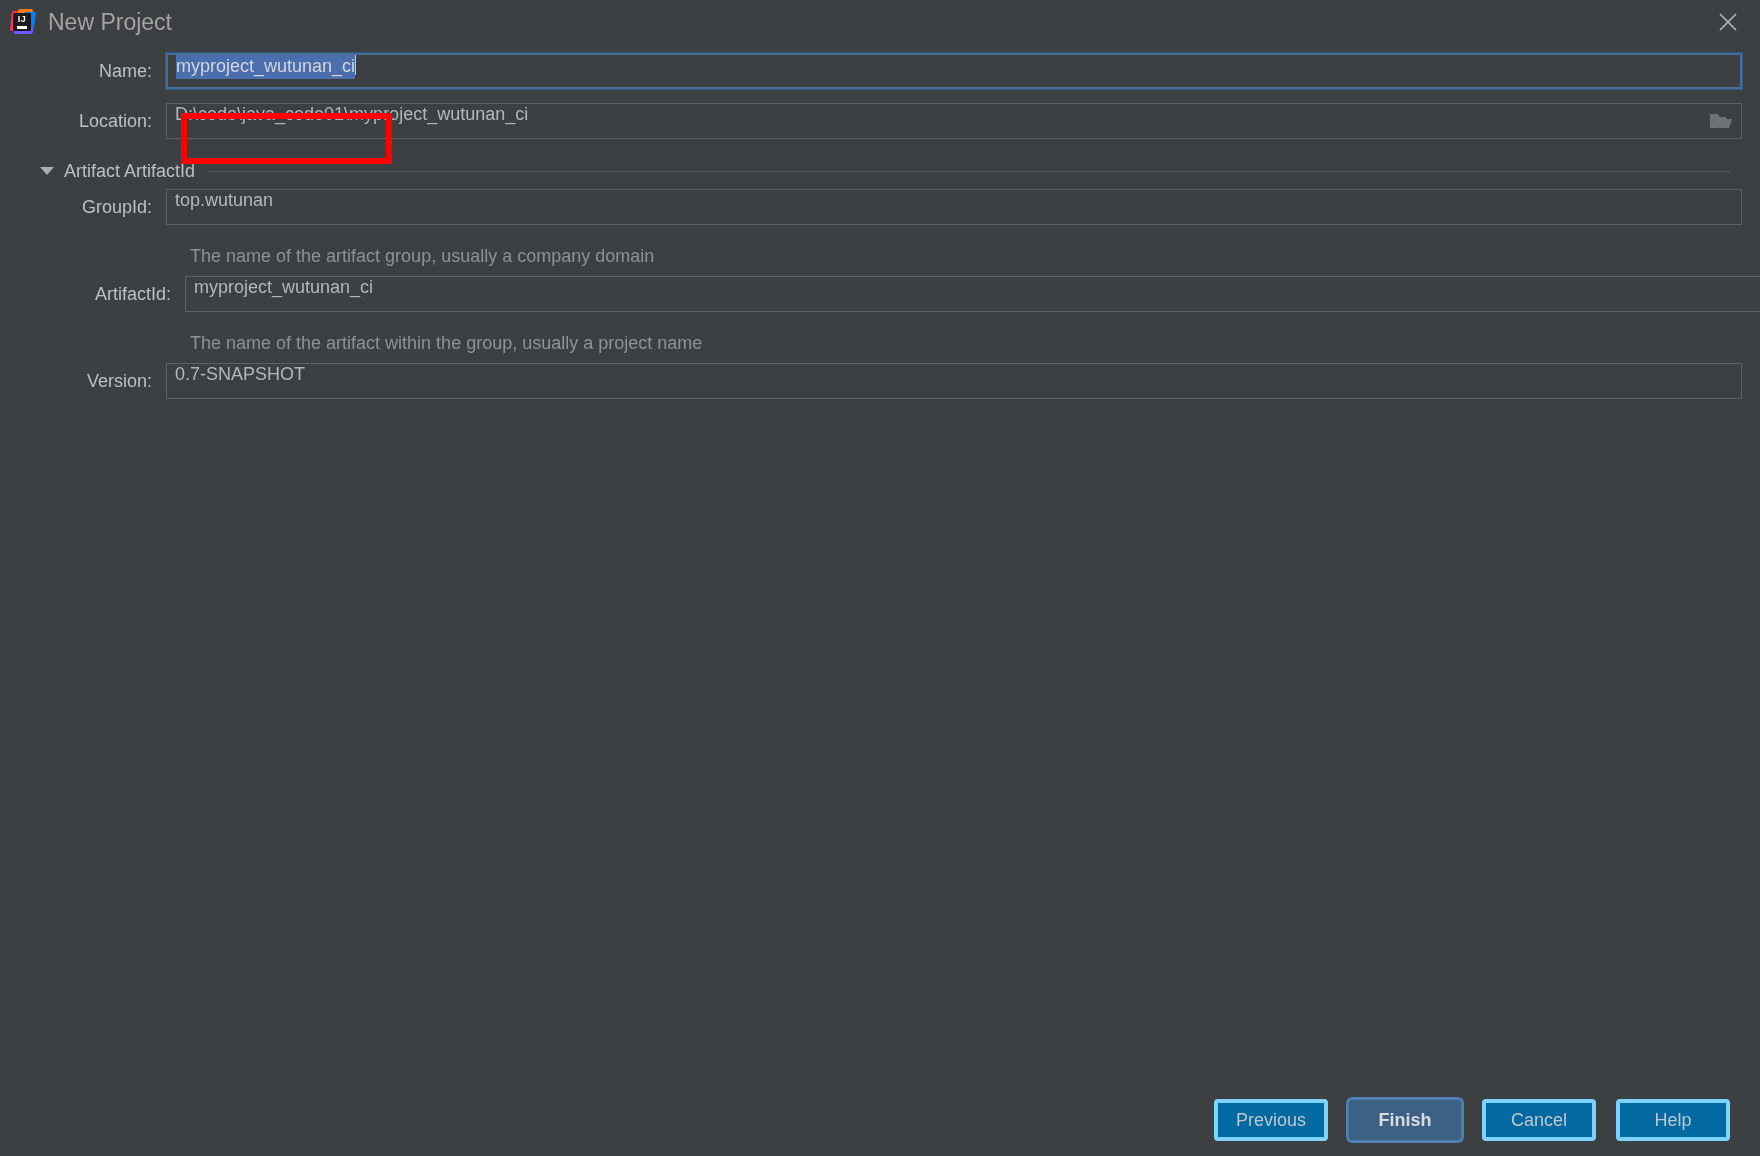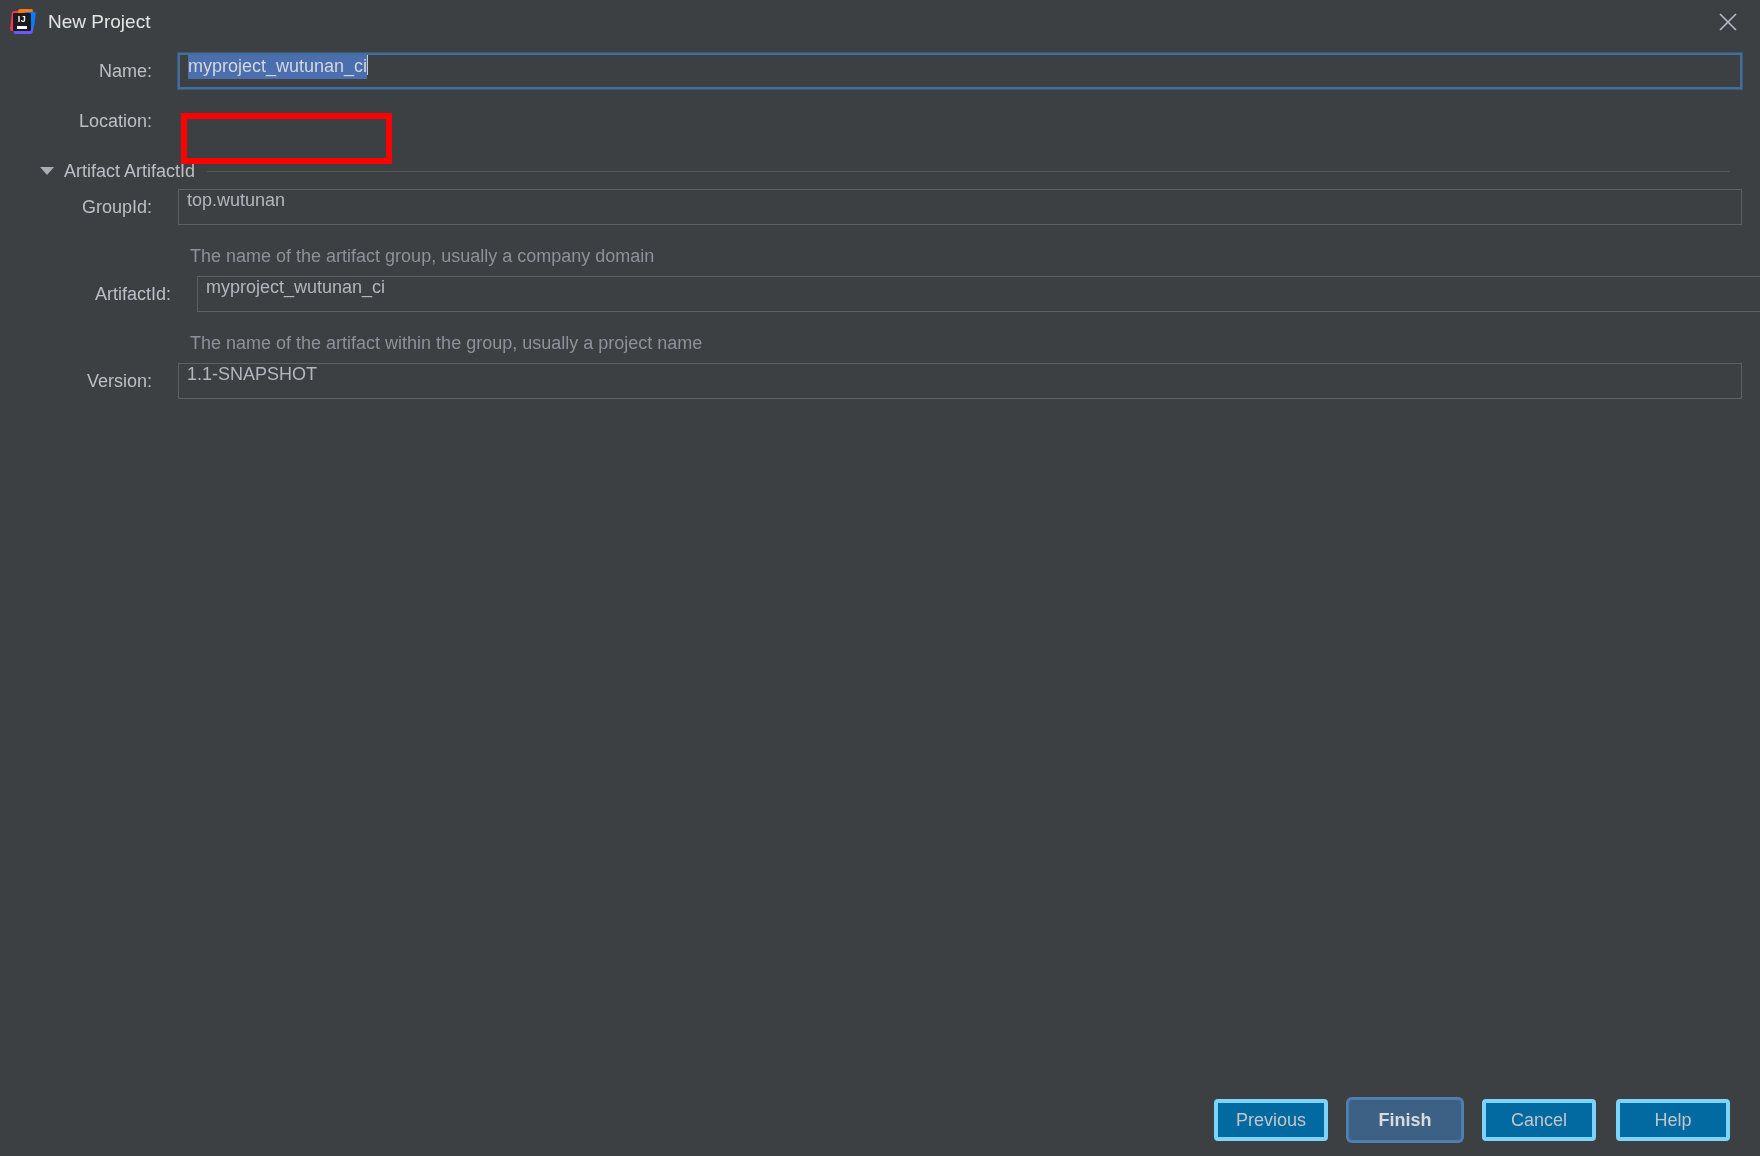--- a/index.html
+++ b/index.html
@@ -79,42 +79,41 @@
     line-height: 12px;
     text-align: center;
   }
   .title-logo .lg-bar {
     position: absolute; left: 7px; top: 17px;
     width: 10px; height: 3px;
     background: #ffffff;
   }
   .title-text {
     margin-left: 12px;
-    font-size: 19px;
-    color: #e5e5e5;
+    font-size: 23px;
+    color: #a3a3a3;
   }
   .close-btn {
     position: absolute;
     right: 0; top: 0;
     width: 64px; height: 44px;
     display: flex;
     align-items: center;
     justify-content: center;
   }
   .close-btn svg { display: block; }
 
   
   .form-row {
     position: absolute;
     left: 0;
     width: 1760px;
     height: 24px;
     display: flex;
     align-items: center;
-    gap: 12px;
   }
   .f-label {
     width: 166px;
     text-align: right;
     padding-right: 14px;
     box-sizing: border-box;
     font-size: 18px;
     color: #bcc0c4;
     white-space: nowrap;
   }
@@ -273,20 +272,29 @@
 <div class="form-row" style="top:59px;">
   <div class="f-label">Name:</div>
   <div class="f-field focused">
     <span class="sel-text">myproject_wutunan_ci</span>
       <span class="caret"></span>
   </div>
 </div>
 
 <div class="form-row" style="top:109px;">
   <div class="f-label">Location:</div>
+  <div class="f-field">
+    <span>D:\code\java_code01\myproject_wutunan_ci</span>
+    <span class="browse-icon">
+      <svg width="26" height="22" viewBox="0 0 26 22">
+        <path d="M2 4 h8 l2 3 h6 v2 H6 L2 18 Z" fill="#6e7276"></path>
+        <path d="M6 9 H24 L21 18 H2 Z" fill="#6e7276"></path>
+      </svg>
+    </span>
+  </div>
 </div>
 
 <div class="section" style="top:156px;">
   <div class="sec-tri"></div>
   <div class="sec-label">Artifact ArtifactId</div>
   <div class="sec-rule"></div>
 </div>
 
 <div class="form-row" style="top:195px;">
   <div class="f-label">GroupId:</div>
@@ -300,21 +308,21 @@
   <div class="f-label">ArtifactId:</div>
   <div class="f-field">
     <span>myproject_wutunan_ci</span>
   </div>
 </div>
 <div class="hint" style="top:333px;">The name of the artifact within the group, usually a project name</div>
 
 <div class="form-row" style="top:369px;">
   <div class="f-label">Version:</div>
   <div class="f-field">
-    <span>1.1-SNAPSHOT</span>
+    <span>0.7-SNAPSHOT</span>
   </div>
 </div>
 
 <div class="annot-box" style="left:181px; top:113px; width:211px; height:51px;"></div>
 
 <div class="btn-row">
   <div class="btn">Previous</div>
   <div class="btn primary">Finish</div>
   <div class="btn">Cancel</div>
   <div class="btn">Help</div>

